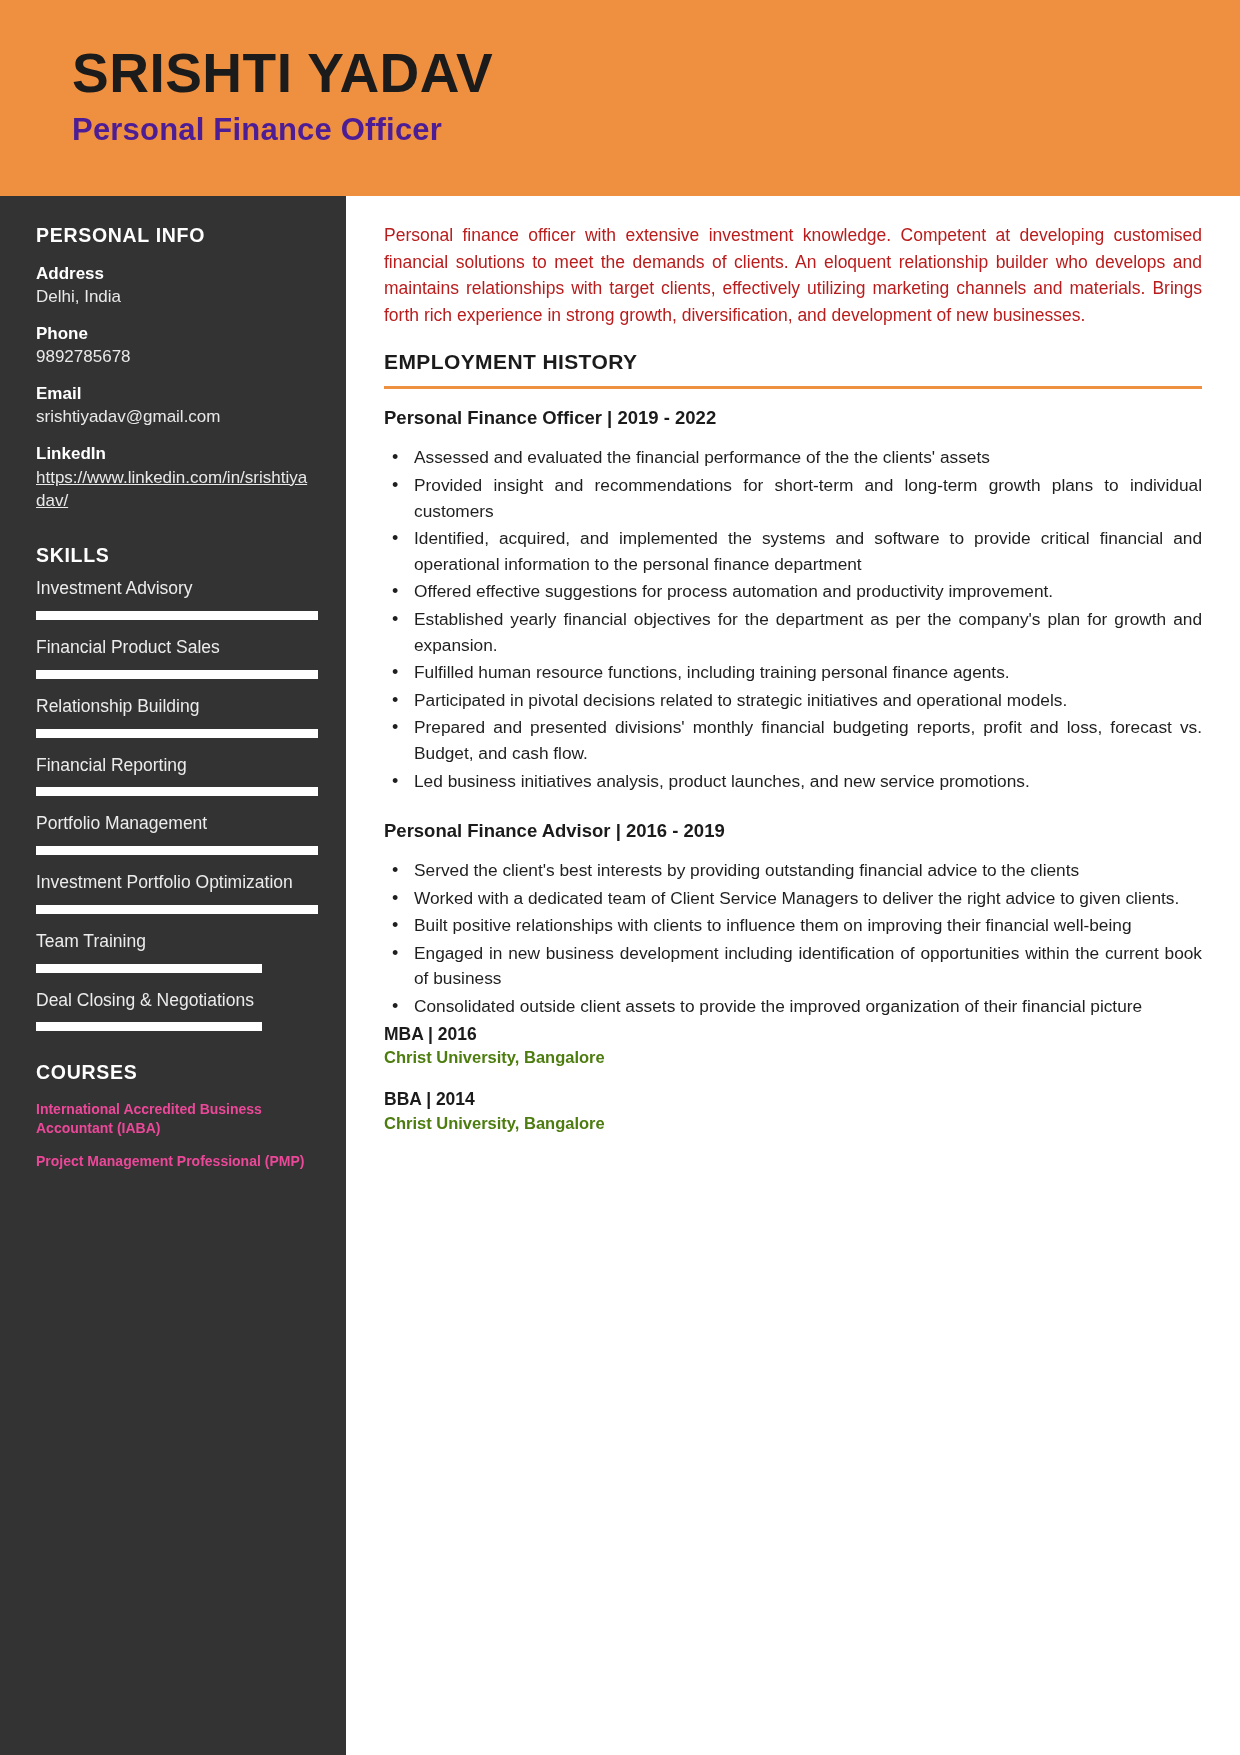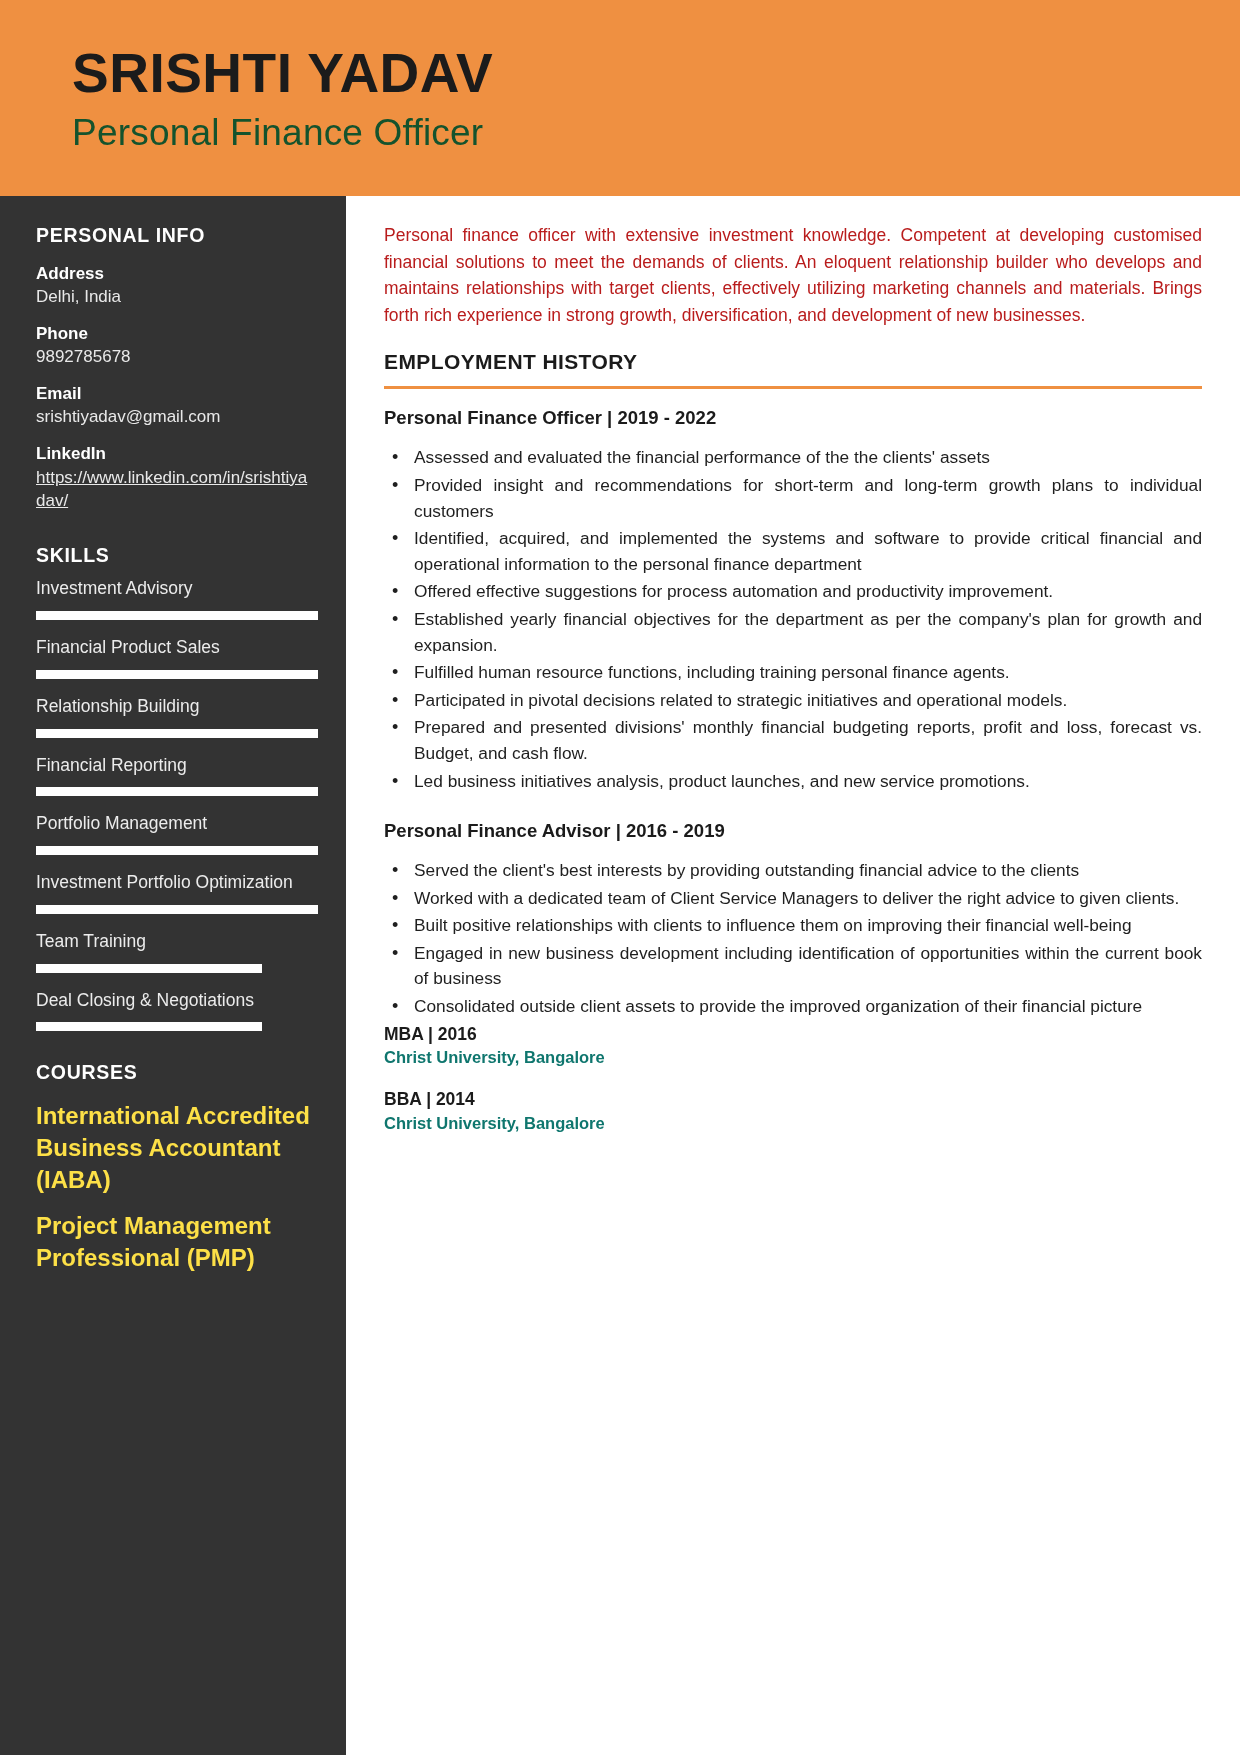--- a/index.html
+++ b/index.html
@@ -28,23 +28,23 @@
     padding: 45px 0 0 72px;
   }
   .header-name {
     font-size: 55px;
     font-weight: bold;
     color: #1b1b1b;
     letter-spacing: 0.5px;
     line-height: 1.05;
   }
   .header-title {
-    font-size: 37px;
-    font-weight: 400;
-    color: #14532d;
+    font-size: 31px;
+    font-weight: 700;
+    color: #4c1d95;
     margin-top: 9px;
     letter-spacing: 0.2px;
   }
 
   
   .body-wrap {
     position: absolute;
     left: 0; top: 196px;
     width: 1240px;
     height: 1559px;
@@ -105,23 +105,23 @@
     height: 9px;
     background: #333333;
   }
   .skill-bar-fill {
     height: 9px;
     background: #ffffff;
   }
 
   .courses-head { margin-top: 30px; margin-bottom: 16px; }
   .course {
-    font-size: 24px;
-    font-weight: bold;
-    color: #fde047;
+    font-size: 14px;
+    font-weight: bold;
+    color: #ec4899;
     line-height: 1.32;
     margin-bottom: 15px;
   }
 
   
   .summary {
     font-size: 17.5px;
     line-height: 1.52;
     color: #b91c1c;
     text-align: justify;
@@ -170,21 +170,21 @@
   .edu-item { margin-bottom: 18px; }
   .edu-degree {
     font-size: 17.5px;
     font-weight: bold;
     color: #1b1b1b;
     line-height: 1.4;
   }
   .edu-school {
     font-size: 16.5px;
     font-weight: bold;
-    color: #0f766e;
+    color: #4d7c0f;
     line-height: 1.4;
   }
 </style>
 </head>
 <body>
 
 <div class="page">
 
   <div class="header">
     <div class="header-name">SRISHTI YADAV</div>

